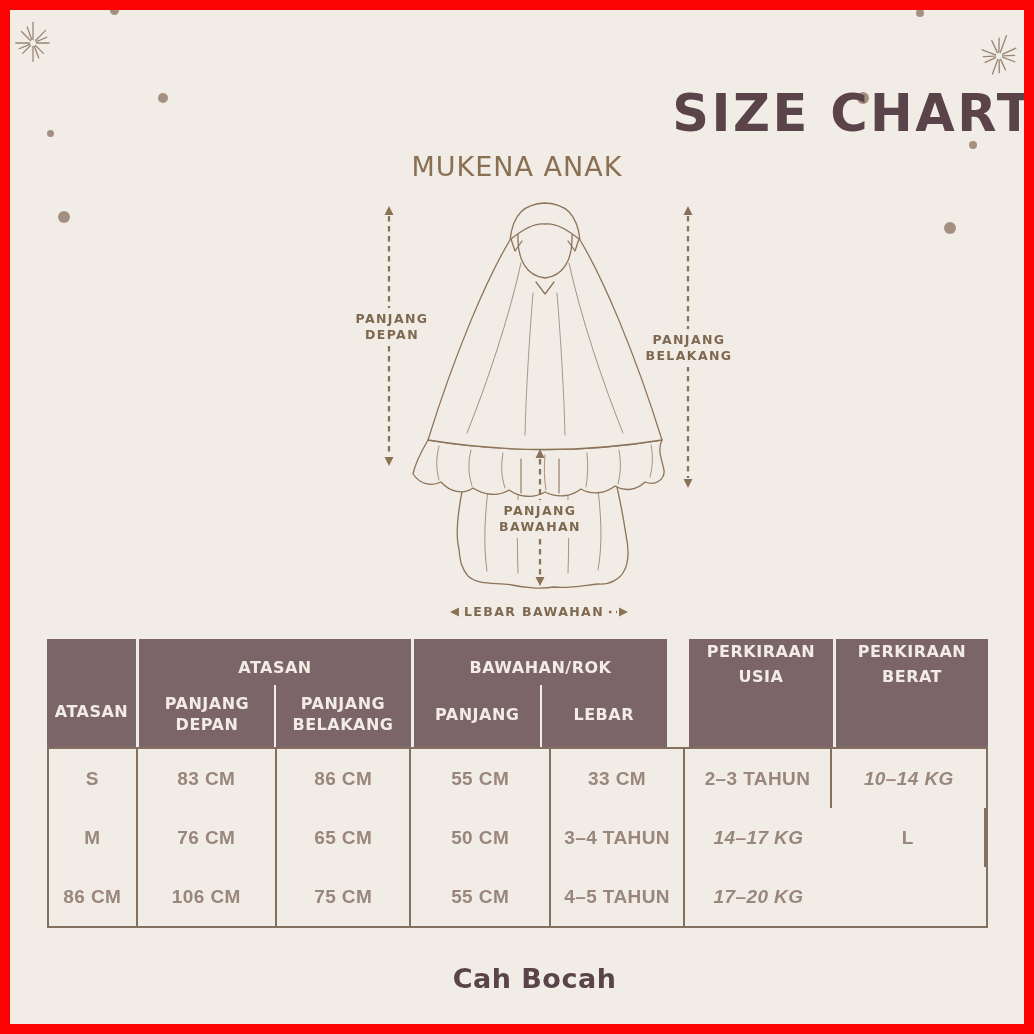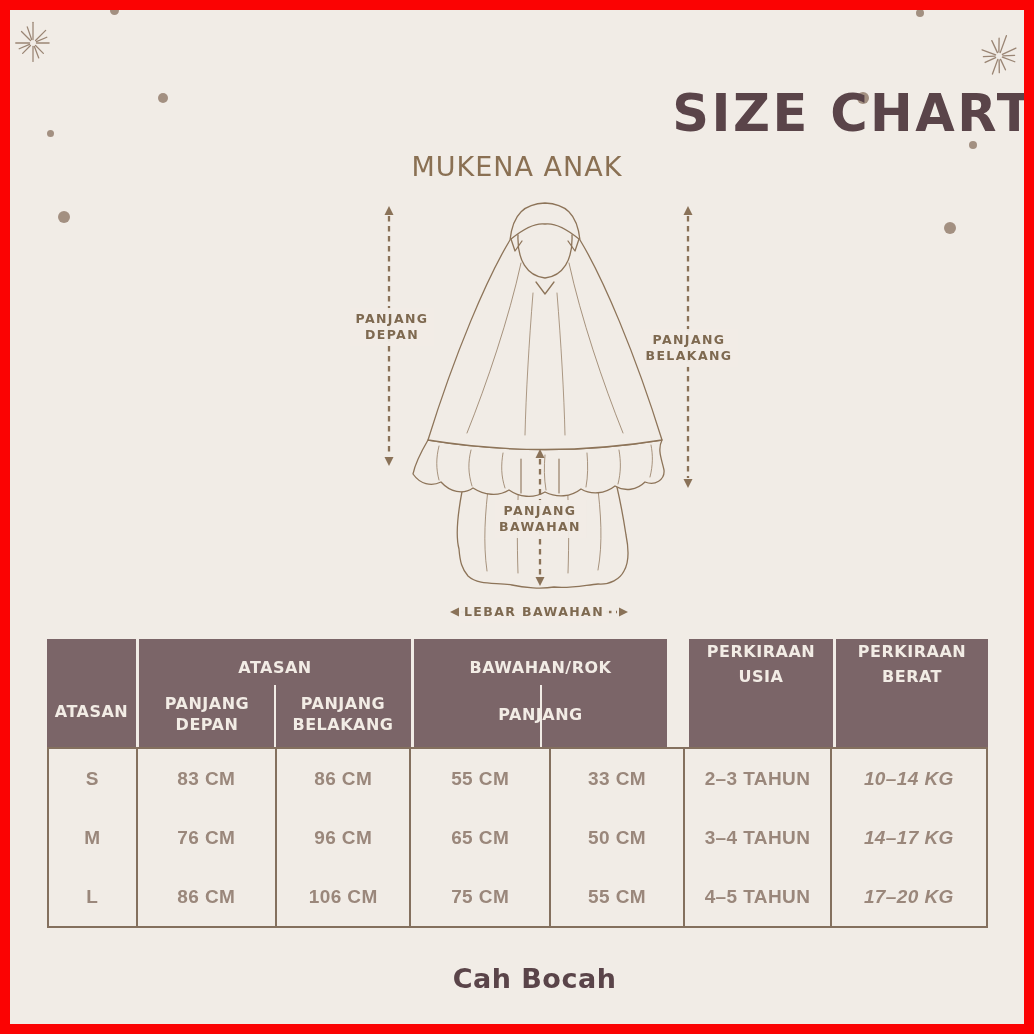--- a/index.html
+++ b/index.html
@@ -205,41 +205,41 @@
         <div class="sub-cell">PANJANG
 BELAKANG</div>
       </div>
       <div class="group-divider"></div>
     </div>
 
     <div class="th-block th-group th-bawahan">
       <div class="group-label">BAWAHAN/ROK</div>
       <div class="group-sub">
         <div class="sub-cell">PANJANG</div>
+        <div class="sub-cell">LEBAR</div>
       </div>
       <div class="group-divider"></div>
     </div>
 
     <div class="th-block th-span th-usia">PERKIRAAN
 USIA</div>
     <div class="th-block th-span th-berat">PERKIRAAN
 BERAT</div>
 
     <div class="tbody">
       <div class="td">S</div>
       <div class="td">83 CM</div>
       <div class="td">86 CM</div>
       <div class="td">55 CM</div>
       <div class="td">33 CM</div>
       <div class="td">2–3 TAHUN</div>
       <div class="td last">10–14 KG</div>
 
       <div class="td">M</div>
       <div class="td">76 CM</div>
-      <div class="td">96 CM</div>
       <div class="td">65 CM</div>
       <div class="td">50 CM</div>
       <div class="td">3–4 TAHUN</div>
       <div class="td last">14–17 KG</div>
 
       <div class="td">L</div>
       <div class="td">86 CM</div>
       <div class="td">106 CM</div>
       <div class="td">75 CM</div>
       <div class="td">55 CM</div>

